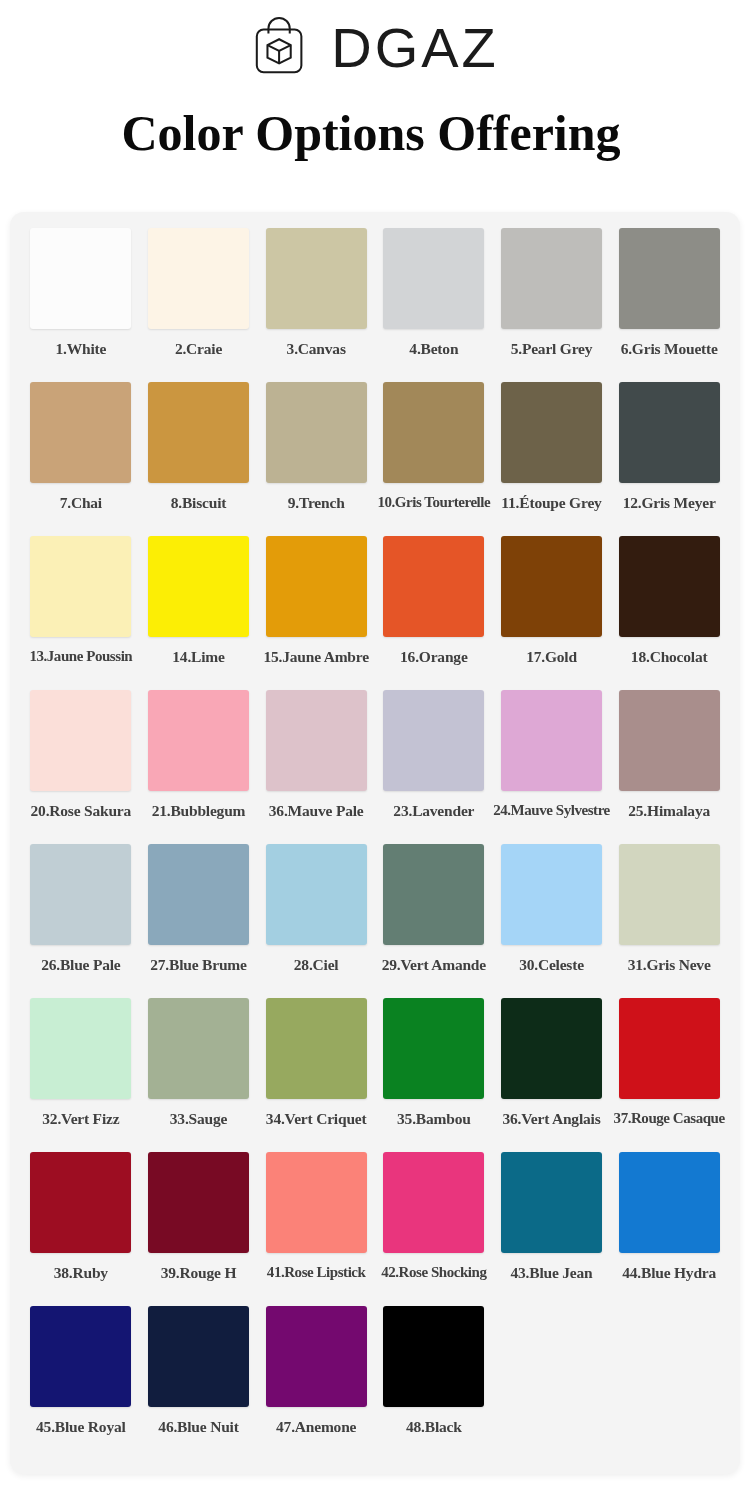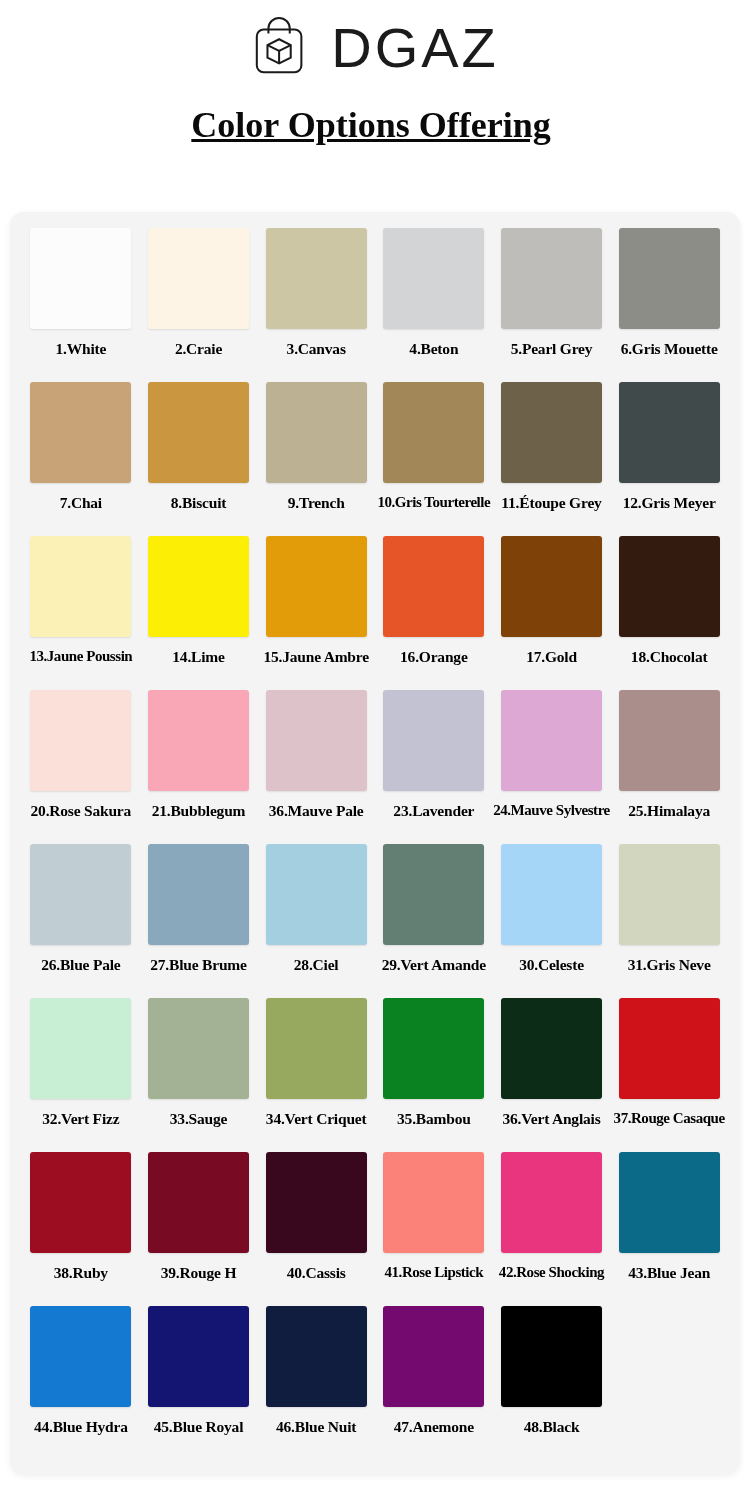--- a/index.html
+++ b/index.html
@@ -41,26 +41,25 @@
     line-height: 1;
     position: relative;
     top: 1px;
   }
 
   
   .page-title {
     text-align: center;
     font-family: "Liberation Serif", "DejaVu Serif", serif;
     font-weight: 700;
-    font-size: 36px;
+    font-size: 50px;
     letter-spacing: 0px;
     color: #0a0a0a;
     margin: 18px 8px 0 0;
     line-height: 1.1;
-    text-decoration: underline;
   }
 
   
   .swatch-card {
     position: absolute;
     left: 10px;
     top: 212px;
     width: 730px;
     height: 1262px;
     background: #f4f4f4;
@@ -90,21 +89,21 @@
     height: 101px;
     border-radius: 3px;
     box-shadow: 0 1px 2px rgba(0,0,0,0.10);
   }
 
   .swatch-label {
     margin-top: 12px;
     font-family: "Liberation Serif", "DejaVu Serif", serif;
     font-weight: 700;
     font-size: 15.5px;
-    color: #000000;
+    color: #404040;
     text-align: center;
     white-space: nowrap;
     line-height: 1;
     letter-spacing: -0.2px;
   }
   .swatch-label.tight {
     font-size: 15px;
     letter-spacing: -0.45px;
   }
 </style>
@@ -272,24 +271,20 @@
       </div>
       <div class="swatch-cell">
         <div class="swatch-chip" style="background-color: rgb(157, 13, 34);"></div>
         <div class="swatch-label">38.Ruby</div>
       </div>
       <div class="swatch-cell">
         <div class="swatch-chip" style="background-color: rgb(120, 10, 36);"></div>
         <div class="swatch-label">39.Rouge H</div>
       </div>
       <div class="swatch-cell">
-        <div class="swatch-chip" style="background-color: rgb(57, 8, 31);"></div>
-        <div class="swatch-label">40.Cassis</div>
-      </div>
-      <div class="swatch-cell">
         <div class="swatch-chip" style="background-color: rgb(251, 130, 120);"></div>
         <div class="swatch-label tight">41.Rose Lipstick</div>
       </div>
       <div class="swatch-cell">
         <div class="swatch-chip" style="background-color: rgb(233, 53, 125);"></div>
         <div class="swatch-label tight">42.Rose Shocking</div>
       </div>
       <div class="swatch-cell">
         <div class="swatch-chip" style="background-color: rgb(11, 106, 136);"></div>
         <div class="swatch-label">43.Blue Jean</div>

